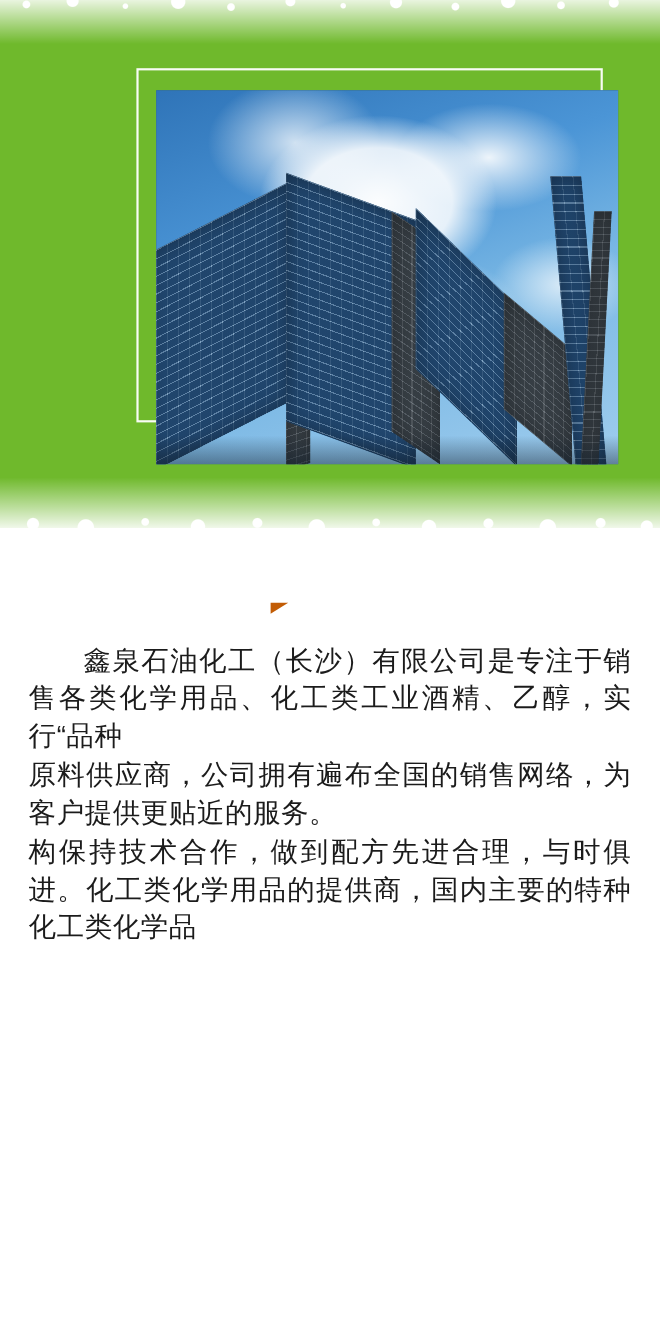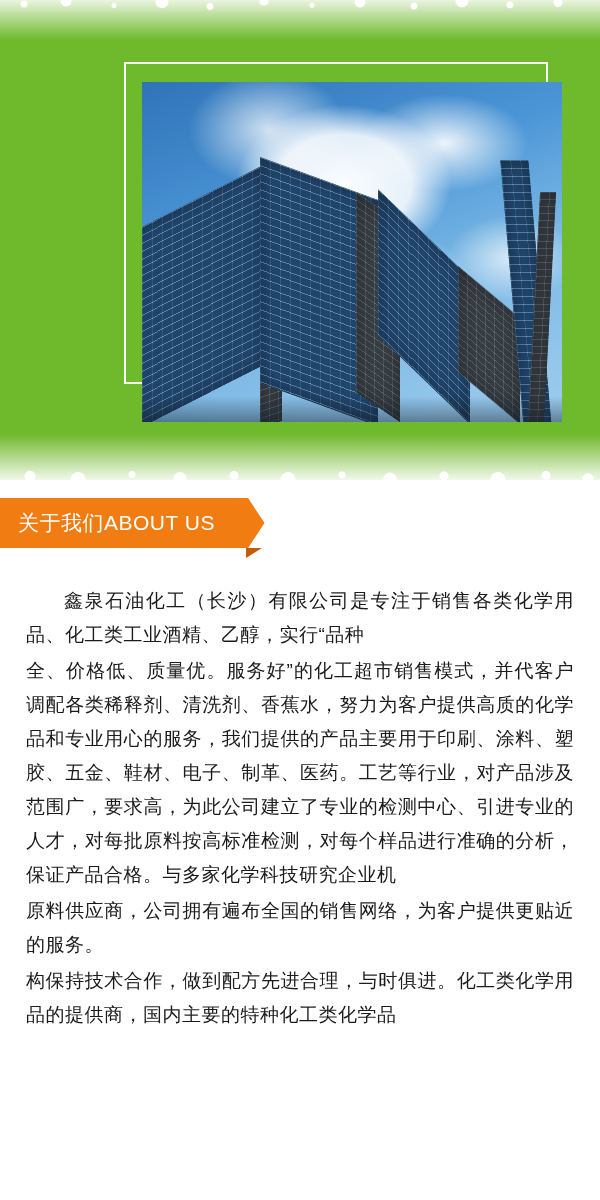--- a/index.html
+++ b/index.html
@@ -158,21 +158,21 @@
     border-bottom: 10px solid transparent;
   }
 
   
   .body-copy {
     padding: 26px 26px 0 26px;
     color: #1b1b1b;
   }
   .body-copy p {
     margin: 0 0 2px 0;
-    font-size: 19px;
+    font-size: 25px;
     line-height: 34px;
     text-align: justify;
     text-justify: inter-ideograph;
     letter-spacing: 0.5px;
   }
   .body-copy p.indent {
     text-indent: 2em;
   }
 </style>
 </head>
@@ -198,25 +198,21 @@
     <div class="bldg glassy" style="left:370px; top:78px; width:28px; height:268px; transform: skewX(5deg);"></div>
     <div class="bldg" style="left:392px; top:110px; width:16px; height:232px; transform: skewX(-3deg);"></div>
 
     <div style="position:absolute; left:0; bottom:0; width:420px; height:26px; background:linear-gradient(to top, rgba(20,35,50,0.45), rgba(20,35,50,0));"></div>
   </div>
 
   <div class="edge-bottom"></div>
 </div>
 
 <div class="ribbon-wrap">
-  <div class="ribbon">
-    <span class="ribbon-text">关于我们ABOUT US</span>
-  </div>
   <div class="ribbon-notch"></div>
   <div class="ribbon-tail"></div>
 </div>
 
 <div class="body-copy">
   <p class="indent">鑫泉石油化工（长沙）有限公司是专注于销售各类化学用品、化工类工业酒精、乙醇，实行“品种</p>
-  <p>全、价格低、质量优。服务好”的化工超市销售模式，并代客户调配各类稀释剂、清洗剂、香蕉水，努力为客户提供高质的化学品和专业用心的服务，我们提供的产品主要用于印刷、涂料、塑胶、五金、鞋材、电子、制革、医药。工艺等行业，对产品涉及范围广，要求高，为此公司建立了专业的检测中心、引进专业的人才，对每批原料按高标准检测，对每个样品进行准确的分析，保证产品合格。与多家化学科技研究企业机</p>
   <p>原料供应商，公司拥有遍布全国的销售网络，为客户提供更贴近的服务。</p>
   <p>构保持技术合作，做到配方先进合理，与时俱进。化工类化学用品的提供商，国内主要的特种化工类化学品</p>
 </div>
 
 </body></html>

